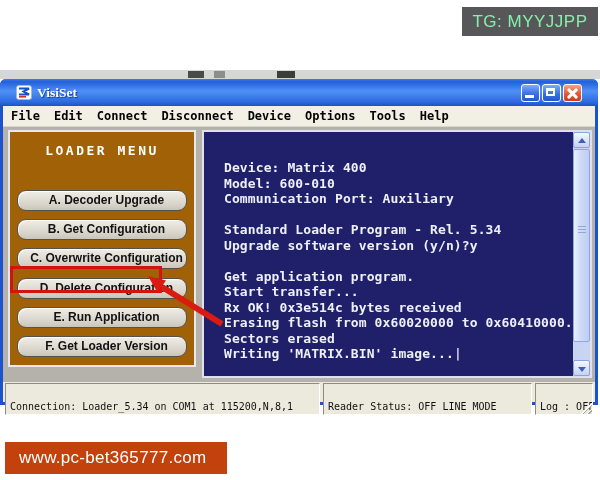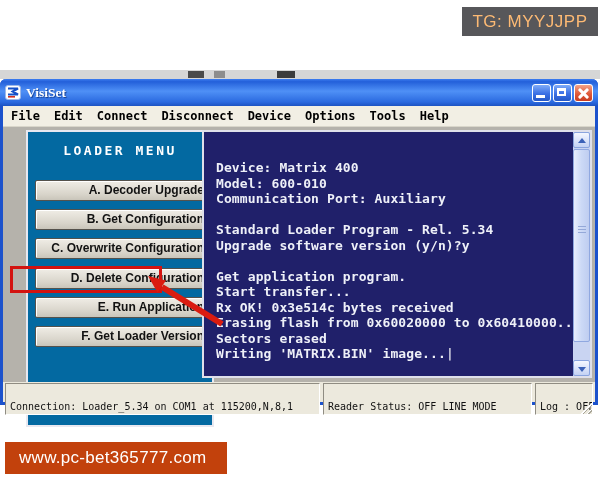--- a/index.html
+++ b/index.html
@@ -1,39 +1,39 @@
 <!DOCTYPE html>
 <html><head>
 <meta charset="utf-8">
 <style>
   html,body{margin:0;padding:0;}
   #stage{position:relative;width:600px;height:480px;background:#ffffff;overflow:hidden;
          font-family:"Liberation Sans",sans-serif;}
 
   
   .tg-badge{position:absolute;left:462px;top:7px;width:136px;height:29px;background:#57575a;
-            color:#fdba74;font-size:17px;display:flex;align-items:center;justify-content:center;
+            color:#86efac;font-size:17px;display:flex;align-items:center;justify-content:center;
             letter-spacing:.5px;}
   .watermark{position:absolute;left:5px;top:442px;width:222px;height:32px;background:#c2410c;
              color:#fff;font-size:17px;display:flex;align-items:center;padding-left:14px;
              box-sizing:border-box;letter-spacing:.3px;}
 
   
   .bg-strip{position:absolute;left:0;top:70px;width:600px;height:9px;background:#d6d6d6;}
   .bg-strip .m1{position:absolute;left:188px;top:1px;width:16px;height:7px;background:#4a4a4a;}
   .bg-strip .m2{position:absolute;left:214px;top:1px;width:11px;height:7px;background:#8d8d8d;}
   .bg-strip .m3{position:absolute;left:277px;top:1px;width:18px;height:7px;background:#3c3c3c;}
 
   
   .win{position:absolute;left:0;top:79px;width:598px;height:326px;box-sizing:border-box;
        border:3px solid #1c52cc;border-top:none;border-radius:6px 6px 0 0;background:#b5b2ab;}
   .titlebar{position:absolute;left:-3px;top:0;width:598px;height:27px;box-sizing:border-box;
             border-radius:6px 6px 0 0;
             background:linear-gradient(180deg,#3d7df0 0%,#2360da 10%,#4f90f6 45%,#2b6ae0 85%,#1d53c2 100%);
-            display:flex;align-items:center;padding:0 5px;}
+            display:flex;align-items:center;padding:0 16px;}
   .app-icon{width:16px;height:15px;margin-right:5px;flex:0 0 auto;}
   .title-text{color:#fff;font-weight:bold;font-size:13.5px;font-family:"Liberation Serif",serif;
               text-shadow:1px 1px 1px #123a8c;flex:1;}
   .winbtn{width:19px;height:18px;margin-left:2px;border:1px solid #fff;border-radius:3px;
           position:relative;box-sizing:border-box;
           background:linear-gradient(180deg,#7fabf8 0%,#3a70e4 55%,#2458c8 100%);}
   .winbtn.close{background:linear-gradient(180deg,#f2a389 0%,#e05a3a 55%,#c83c20 100%);}
   .winbtn.minb::after{content:"";position:absolute;left:3px;bottom:3px;width:9px;height:3px;background:#fff;}
   .winbtn.maxb::after{content:"";position:absolute;left:3px;top:3px;width:9px;height:8px;
                       border:2px solid #fff;border-top-width:3px;box-sizing:border-box;}
@@ -45,41 +45,41 @@
   
   .menubar{position:absolute;left:0;top:27px;width:592px;height:21px;background:#f2efe4;
            display:flex;align-items:center;padding-left:5px;box-sizing:border-box;
            border-bottom:1px solid #d9d6ca;}
   .menu-item{font-family:"DejaVu Sans Mono",monospace;font-weight:bold;font-size:12px;color:#000;
              padding:18px 3px;margin-right:8px;white-space:nowrap;}
 
   
   .client{position:absolute;left:0;top:48px;width:592px;height:255px;background:#b5b2ab;}
 
-  .loader-panel{position:absolute;left:23px;top:3px;width:188px;height:297px;box-sizing:border-box;
-                background:#0369a1;border:2px solid #e8e8f0;}
+  .loader-panel{position:absolute;left:5px;top:3px;width:188px;height:237px;box-sizing:border-box;
+                background:#a16207;border:2px solid #e8e8f0;}
   .loader-title{color:#fff;font-weight:bold;font-size:13px;letter-spacing:2.5px;text-align:center;
                 margin-top:11px;font-family:"DejaVu Sans Mono",monospace;}
   .loader-buttons{position:absolute;left:0;top:0;width:100%;height:100%;}
   .loader-btn{position:absolute;left:7px;width:170px;height:21px;box-sizing:border-box;
               background:linear-gradient(180deg,#f0ede6 0%,#d8d4ca 70%,#c9c5ba 100%);
-              border:1px solid #55524c;border-radius:2px;box-shadow:inset 1px 1px 0 #ffffff;
+              border:1px solid #55524c;border-radius:9px;box-shadow:inset 1px 1px 0 #ffffff;
               font-family:"Liberation Sans",sans-serif;font-weight:bold;font-size:12px;color:#121212;
-              text-align:right;padding:0 0 0 9px;line-height:19px;white-space:nowrap;overflow:hidden;}
+              text-align:center;padding:0 0 0 9px;line-height:19px;white-space:nowrap;overflow:hidden;margin-top:10px;}
   .loader-btn:nth-child(1){top:48px;}
   .loader-btn:nth-child(2){top:77px;}
   .loader-btn:nth-child(3){top:106px;}
   .loader-btn:nth-child(4){top:136px;}
   .loader-btn:nth-child(5){top:165px;}
   .loader-btn:nth-child(6){top:194px;}
 
   
   .terminal{position:absolute;left:199px;top:3px;width:390px;height:248px;box-sizing:border-box;
             background:#20206a;border:2px solid #dfe0ea;overflow:hidden;}
-  .term-lines{position:absolute;left:12px;top:28px;right:22px;}
+  .term-lines{position:absolute;left:20px;top:28px;right:22px;}
   .term-line{font-family:"DejaVu Sans Mono",monospace;font-weight:bold;font-size:13px;
              color:#eef0f8;line-height:15.5px;height:15.5px;white-space:pre;letter-spacing:.1px;}
   .term-line:last-child::after{content:"|";color:#fff;font-weight:normal;}
 
   
   .scrollbar{position:absolute;right:0;top:0;bottom:0;width:17px;background:#c9d4f2;}
   .sb-btn{position:absolute;left:0;width:17px;height:16px;box-sizing:border-box;border:1px solid #8aa4de;
           border-radius:2px;background:linear-gradient(180deg,#f4f7ff,#c4d2f4);}
   .sb-up{top:0;}
   .sb-down{bottom:0;}

